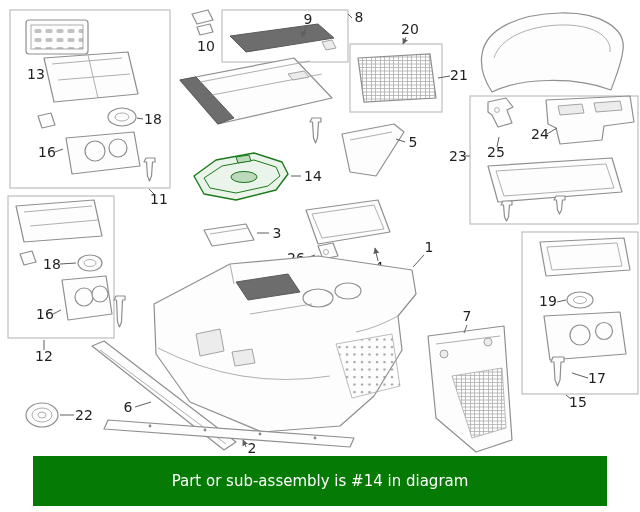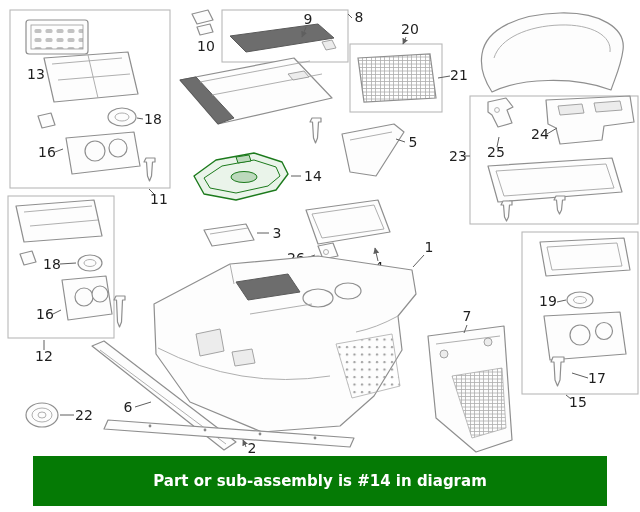--- a/index.html
+++ b/index.html
@@ -11,21 +11,21 @@
   .ln2{fill:#ececec;stroke:#9a9a9a;stroke-width:0.9;}
   .dk{fill:#6d6d6d;stroke:#5a5a5a;stroke-width:1;}
   .lead{stroke:#5f5f5f;stroke-width:1;fill:none;}
   .num{font-family:"DejaVu Sans",sans-serif;font-size:14px;fill:#1f1f1f;text-anchor:middle;}
   .num.start{text-anchor:start;}
   .hl{fill:var(--highlight_fill,#eaf4ea);stroke:var(--highlight,#1c7a1c);stroke-width:1.4;stroke-linejoin:round;}
   .hl-ln{fill:none;stroke:var(--highlight,#1c7a1c);stroke-width:1;}
   .hl-fill{fill:#bcd9bc;stroke:var(--highlight,#1c7a1c);stroke-width:1;}
   .banner{position:absolute;left:33px;right:33px;top:456px;height:50px;background:var(--banner_bg,#057a05);
           color:var(--banner_text,#fff);display:flex;flex-direction:column;align-items:center;justify-content:center;
-          font-size:15px;line-height:23px;text-align:center;font-weight:bold;}
+          font-size:15px;line-height:23px;text-align:center;}
 </style>
 </head>
 <body>
 
 <div class="stage">
 
 <svg width="640" height="456" viewBox="0 0 640 456">
   <defs>
     <marker id="arr" markerWidth="8" markerHeight="8" refX="5.5" refY="3" orient="auto">
       <path d="M0,0 L6,3 L0,6 Z" fill="#5f5f5f"></path>

